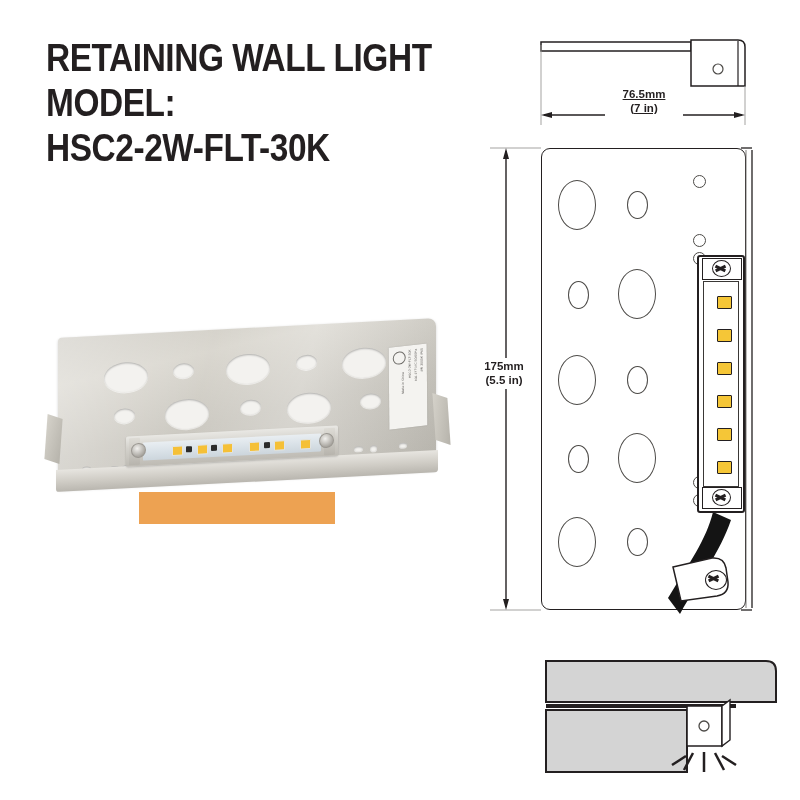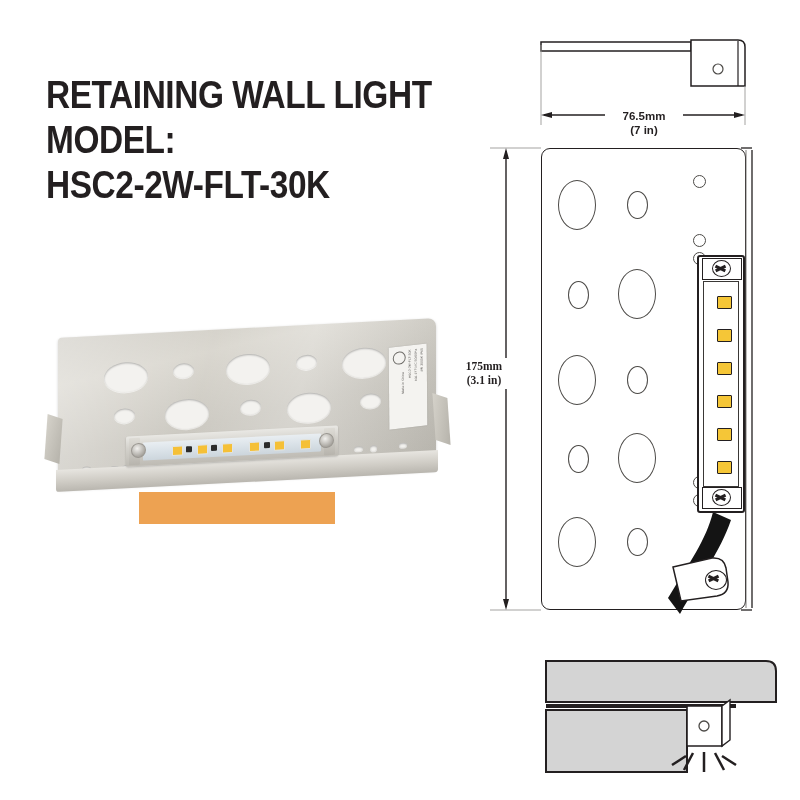--- a/index.html
+++ b/index.html
@@ -15,21 +15,20 @@
     font-family: "Liberation Sans", sans-serif;
     color: #231f20;
   }
 
   
   #title-block {
     position: absolute;
     left: 46px;
     top: 36px;
     width: 430px;
-    margin-top: 37px;
   }
   #title-block .line {
     font-family: "Liberation Sans", sans-serif;
     font-weight: bold;
     font-size: 38px;
     line-height: 45px;
     letter-spacing: -0.5px;
     color: #231f20;
     white-space: nowrap;
     transform: scaleX(0.88);
@@ -360,28 +359,28 @@
   <polygon points="745,115 734,112 734,118" fill="#231f20"></polygon>
 
   <line x1="541" y1="148" x2="490" y2="148" stroke="#9a9896" stroke-width="0.9"></line>
   <line x1="541" y1="610" x2="490" y2="610" stroke="#9a9896" stroke-width="0.9"></line>
 
   <line x1="506" y1="151" x2="506" y2="607" stroke="#231f20" stroke-width="1.4"></line>
   <polygon points="506,148 503,159 509,159" fill="#231f20"></polygon>
   <polygon points="506,610 503,599 509,599" fill="#231f20"></polygon>
 </svg>
 
-<div class="dim-text" style="left:605px; top:108px; width:78px; padding:2px 0;">
+<div class="dim-text" style="left:605px; top:86px; width:78px; padding:2px 0;text-decoration:underline;">
   <div>76.5mm</div>
   <div>(7 in)</div>
 </div>
 
-<div class="dim-text" style="left:448px; top:358px; width:72px; padding:2px 0;font-family:Liberation Serif, serif;">
+<div class="dim-text" style="left:468px; top:358px; width:72px; padding:2px 0;">
   <div>175mm</div>
-  <div>(3.1 in)</div>
+  <div>(5.5 in)</div>
 </div>
 
 <div id="front-view-plate">
 
   <div class="fv-oval" style="left:16px;  top:31px;  width:36px; height:48px;"></div>
   <div class="fv-hole" style="left:85px;  top:42px;  width:19px; height:26px;"></div>
 
   <div class="fv-hole" style="left:26px;  top:132px; width:19px; height:26px;"></div>
   <div class="fv-oval" style="left:76px;  top:120px; width:36px; height:48px;"></div>
 

